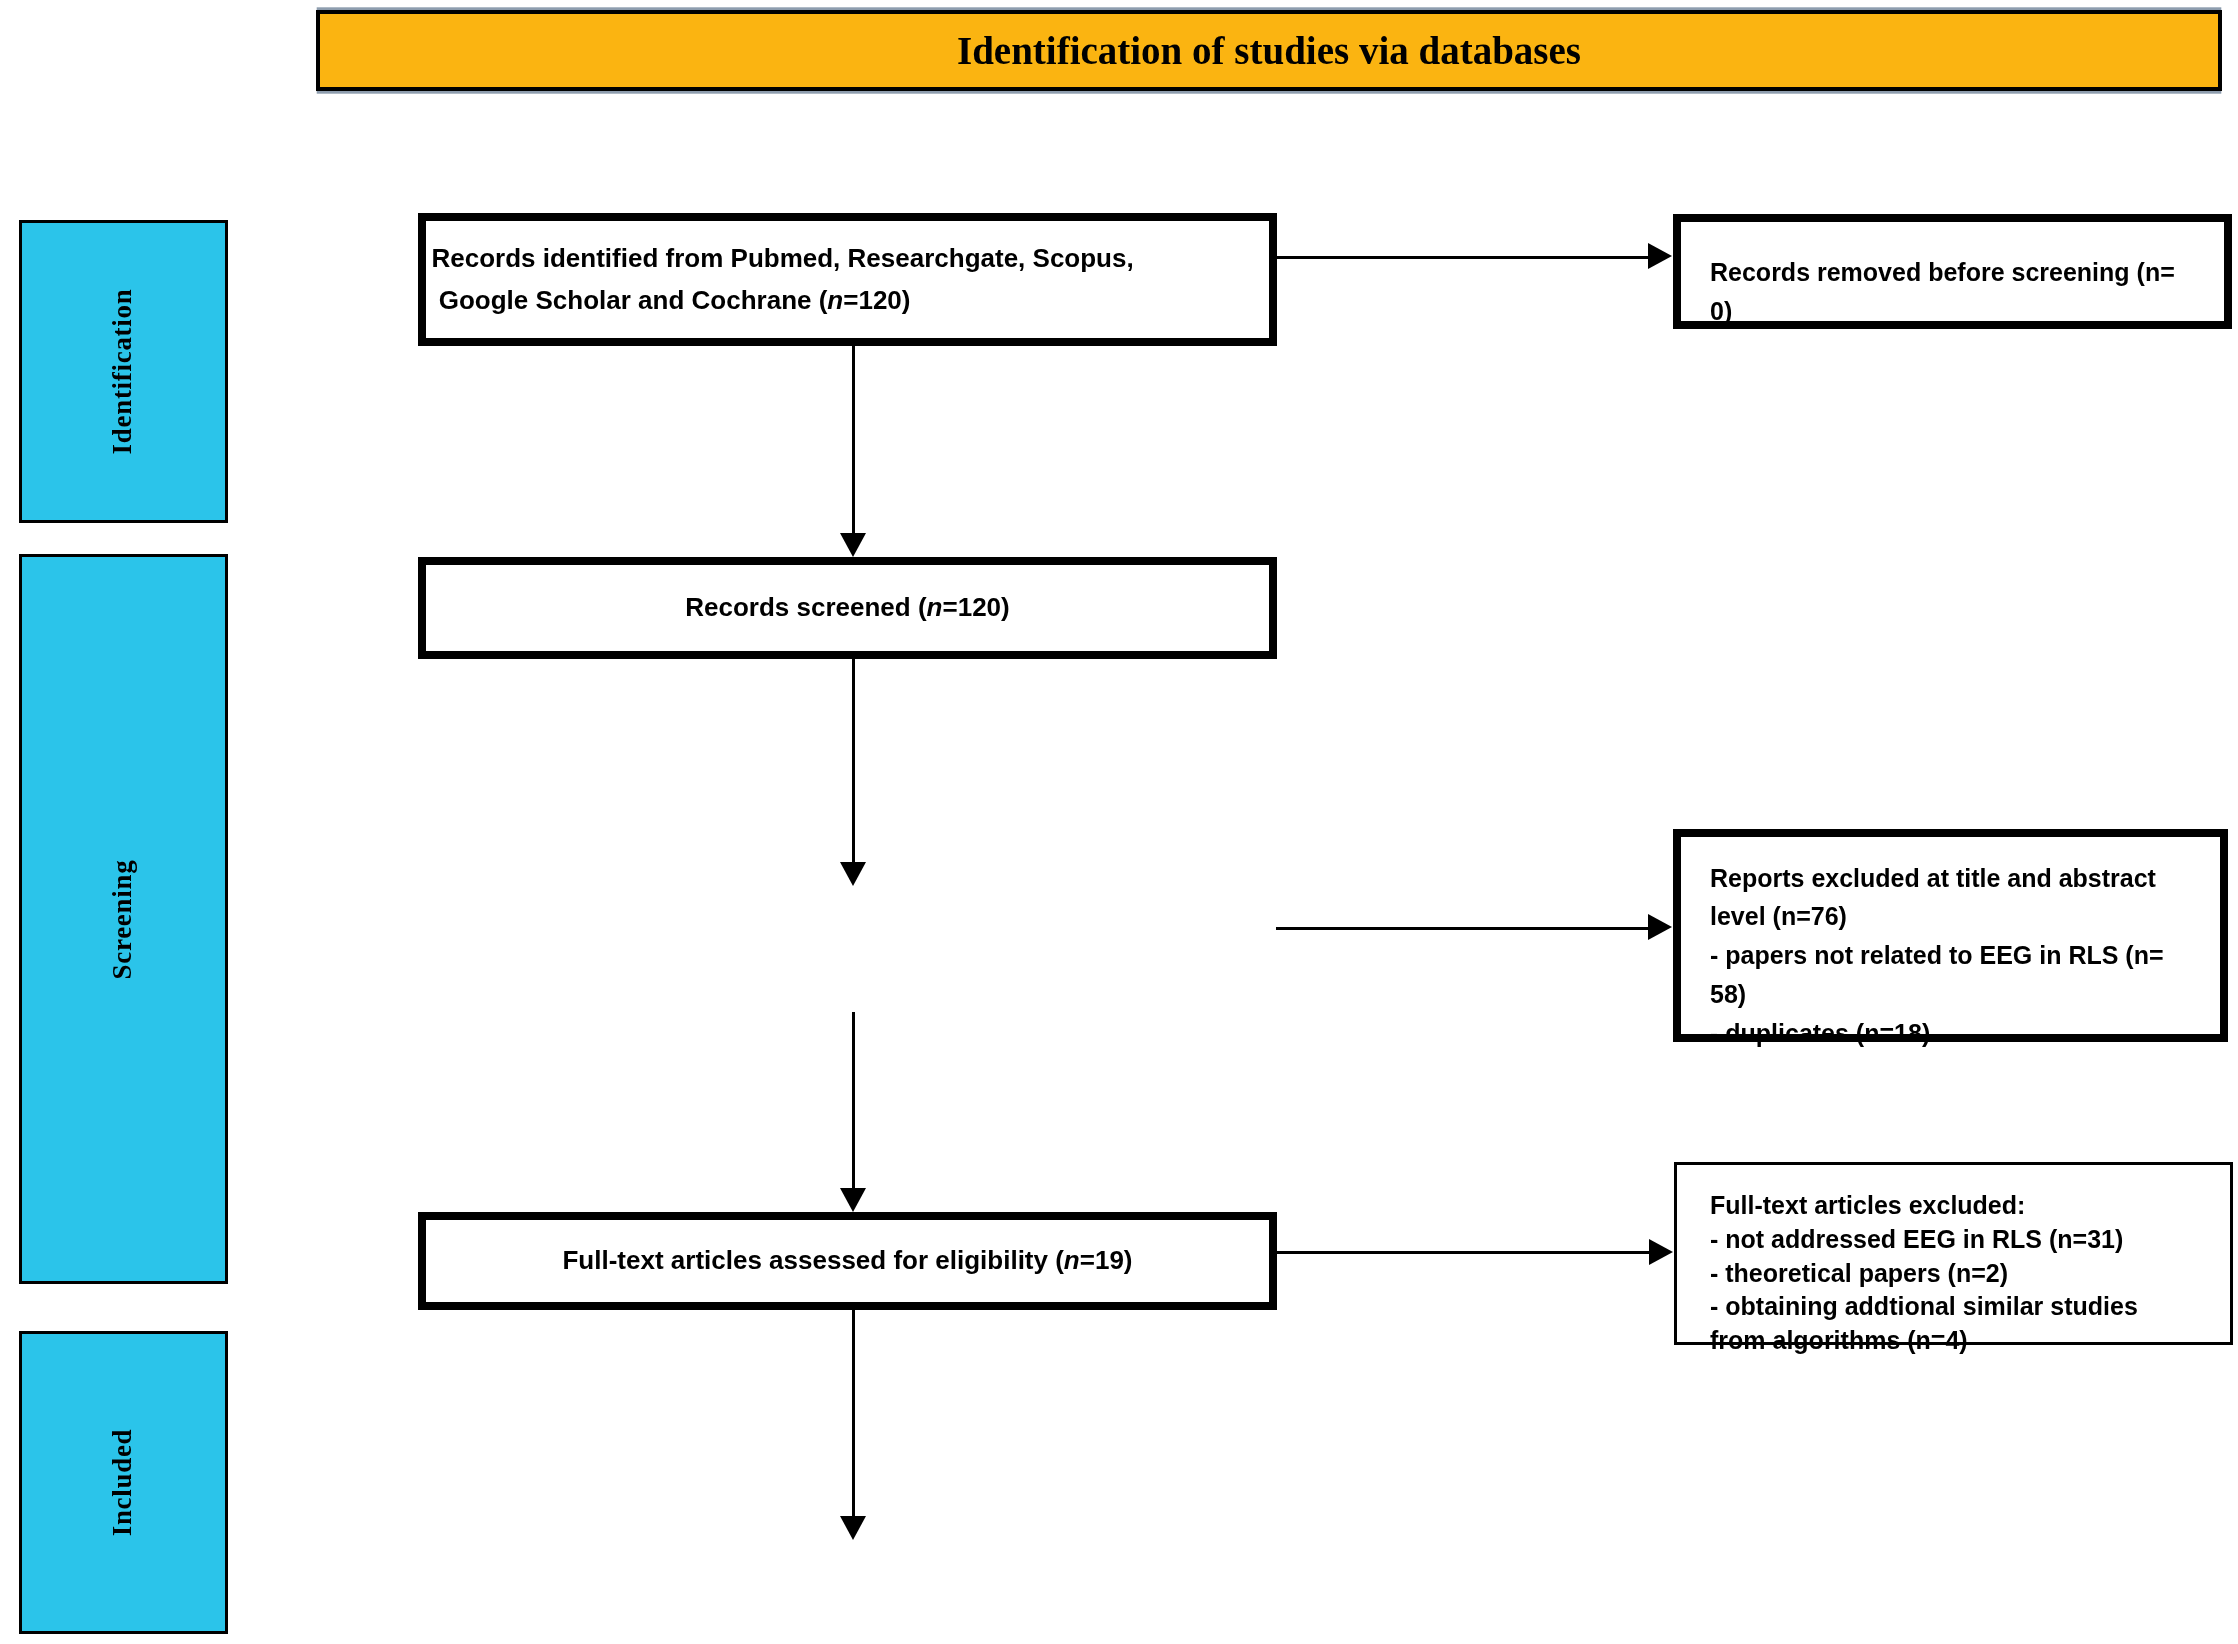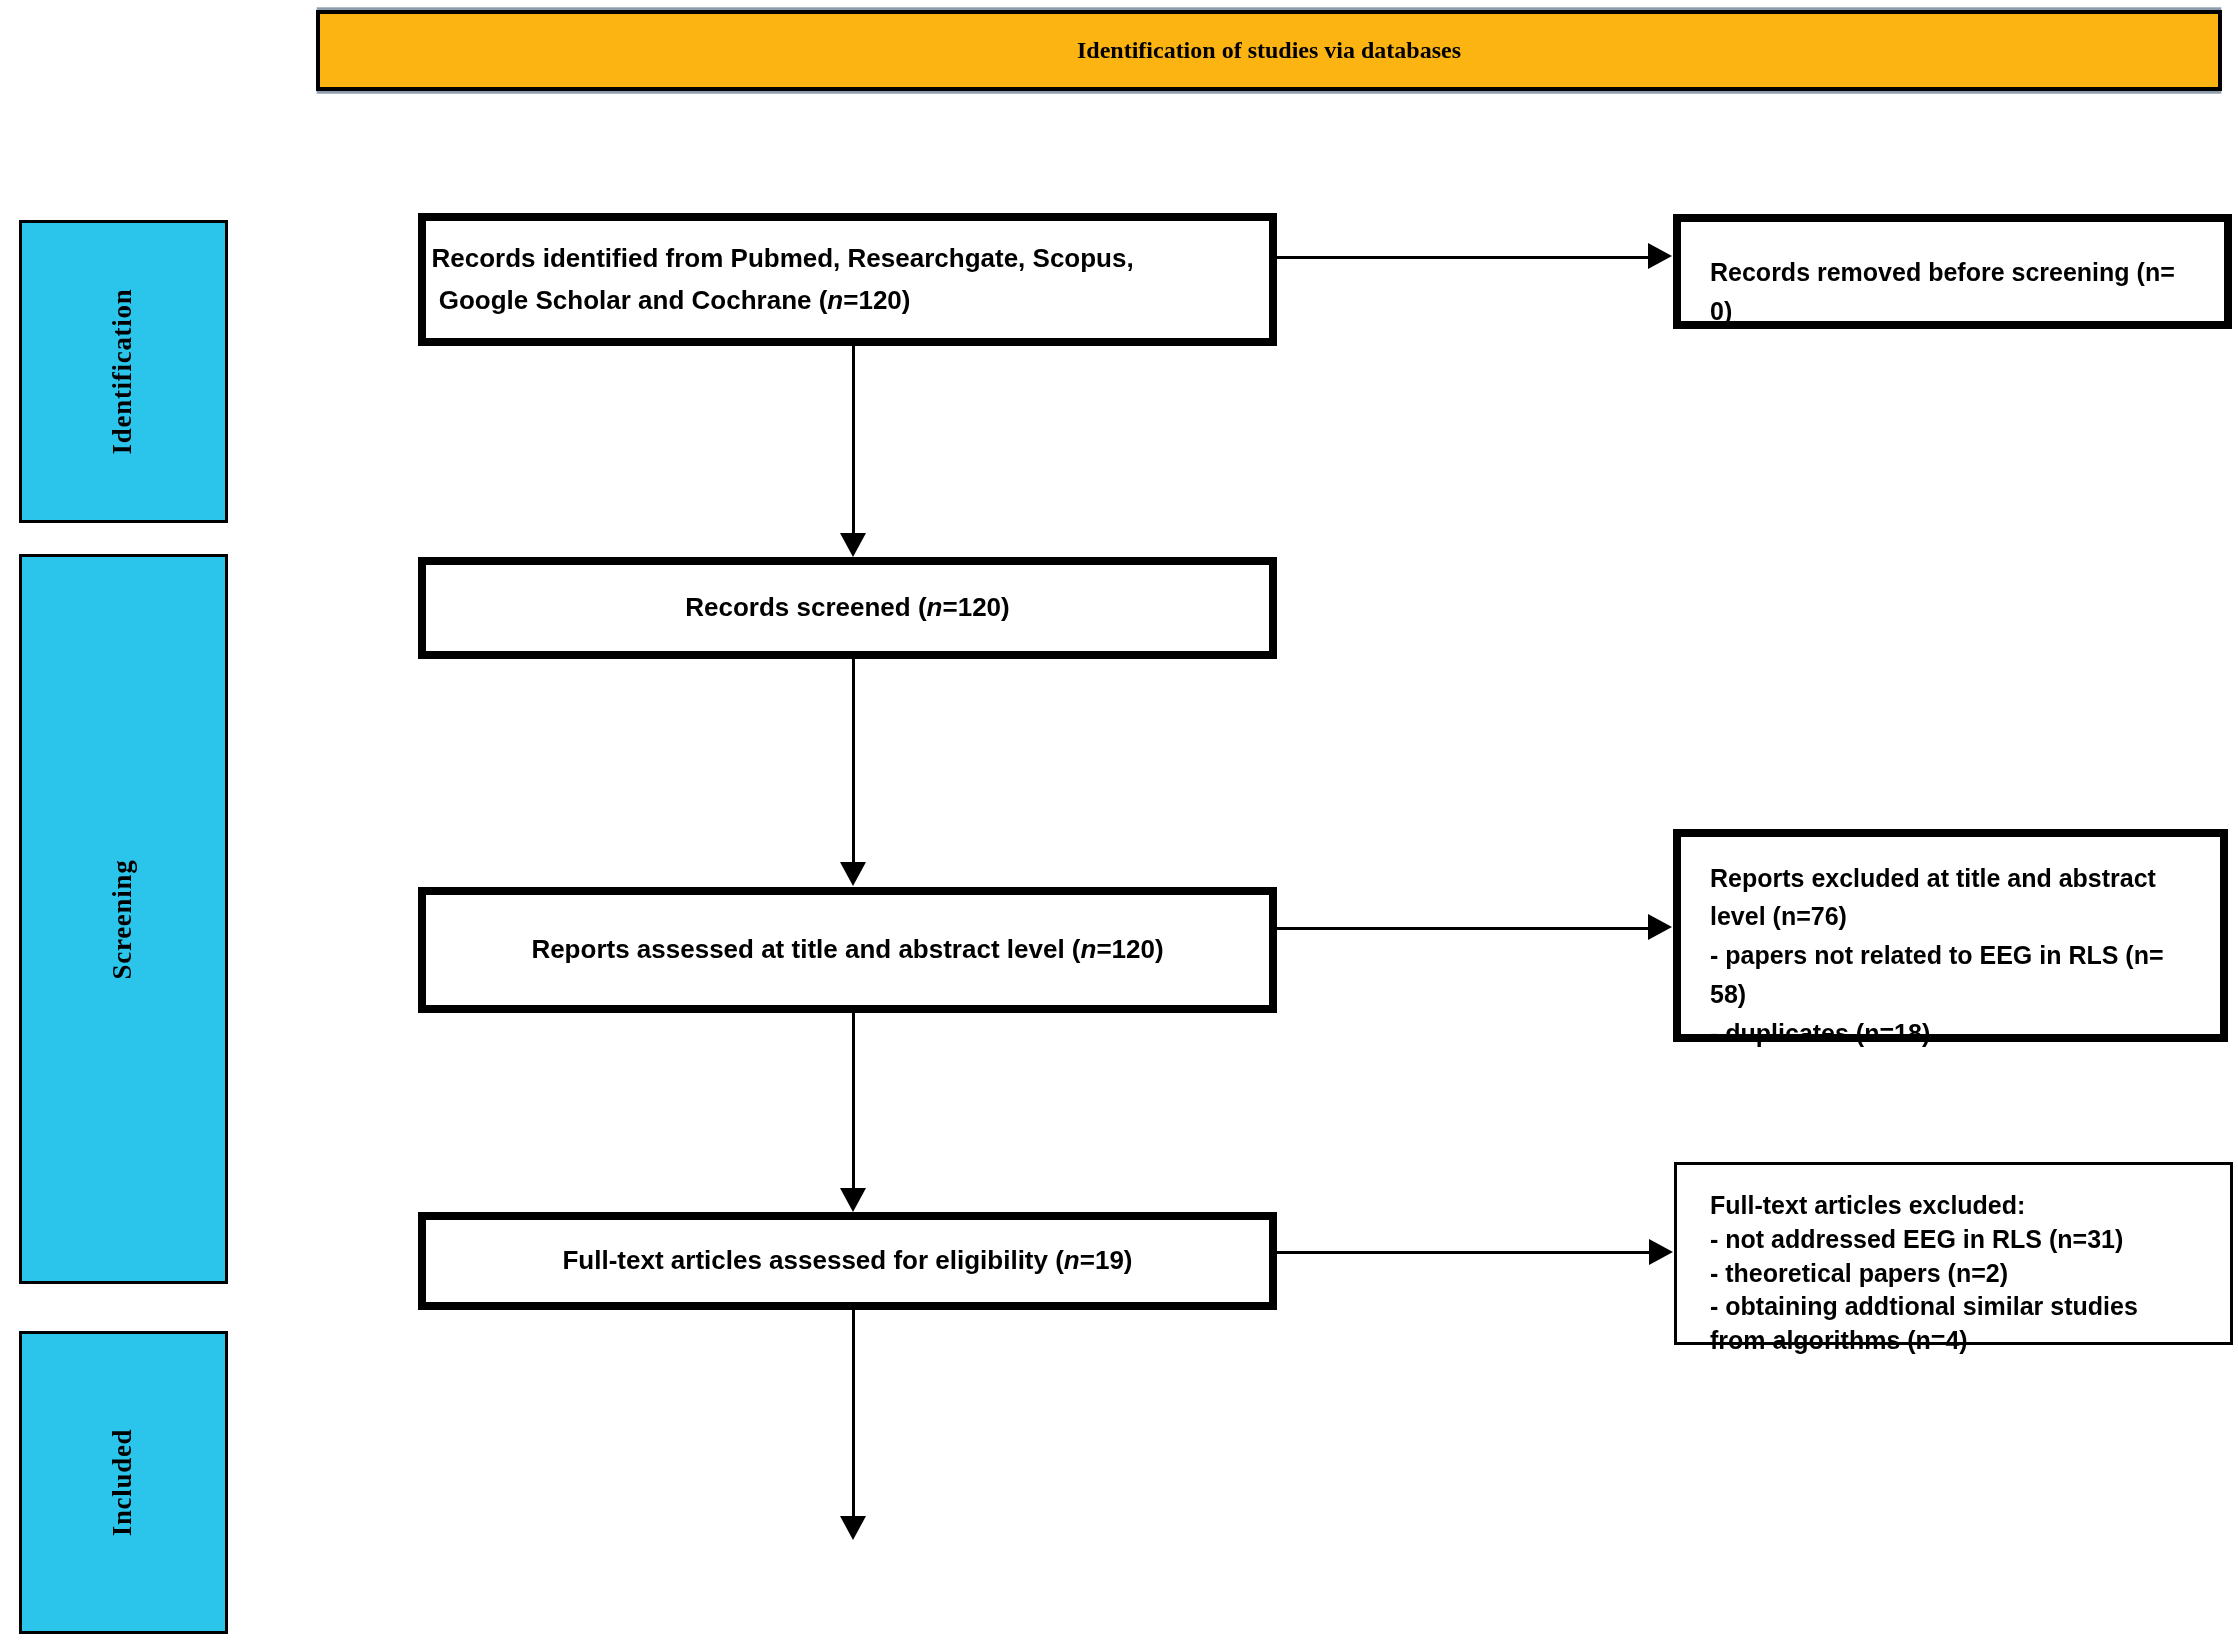--- a/index.html
+++ b/index.html
@@ -4,21 +4,21 @@
 <style>
   html,body{margin:0;padding:0;background:#ffffff;}
   .canvas{position:relative;width:2239px;height:1644px;background:#ffffff;overflow:hidden;
           font-family:"Liberation Sans", sans-serif;color:#000;}
 
   
   .banner{position:absolute;left:316px;top:9.6px;width:1906px;height:81px;
           box-sizing:border-box;border:4.1px solid #000;
           box-shadow:0 -3.4px 0 -0.7px #8e9dae, 0 3.4px 0 -0.7px #8e9dae;
           display:flex;align-items:center;justify-content:center;}
-  .banner-title{font-family:"Liberation Serif", serif;font-weight:bold;font-size:24px;}
+  .banner-title{font-family:"Liberation Serif", serif;font-weight:bold;font-size:39px;}
 
   
   .stage{position:absolute;left:18.5px;width:209px;box-sizing:border-box;border:3.4px solid #000;
          display:flex;align-items:center;justify-content:center;}
   .stage-label{font-family:"Liberation Serif", serif;font-weight:bold;font-size:27px;
                transform:rotate(-90deg);white-space:nowrap;letter-spacing:0.7px;}
 
   
   .box{position:absolute;box-sizing:border-box;background:#fff;border:8.2px solid #000;
        display:flex;align-items:center;}
@@ -61,23 +61,20 @@
 
   <div class="box" style="left:418px;top:213px;width:859px;height:133px;">
     <div class="txt left1"><span>Records identified from Pubmed, Researchgate, Scopus,
  Google Scholar and Cochrane (</span><span class="it">n</span><span>=120)</span></div>
   </div>
 
   <div class="box" style="left:418px;top:557px;width:859px;height:102px;">
     <div class="txt center"><span>Records screened (</span><span class="it">n</span><span>=120)</span></div>
   </div>
 
-  <div class="box" style="left:418px;top:887px;width:859px;height:126px;">
-    <div class="txt center"><span>Reports assessed at title and abstract level (</span><span class="it">n</span><span>=120)</span></div>
-  </div>
 
   <div class="box" style="left:418px;top:1212px;width:859px;height:98px;">
     <div class="txt center"><span>Full-text articles assessed for eligibility (</span><span class="it">n</span><span>=19)</span></div>
   </div>
 
 
   <div class="box" style="left:1673px;top:214px;width:559px;height:115px;">
     <div class="rtxt lh155"><span>Records removed before screening (</span><span class="it">n</span><span>=
 0)</span></div>
   </div>

